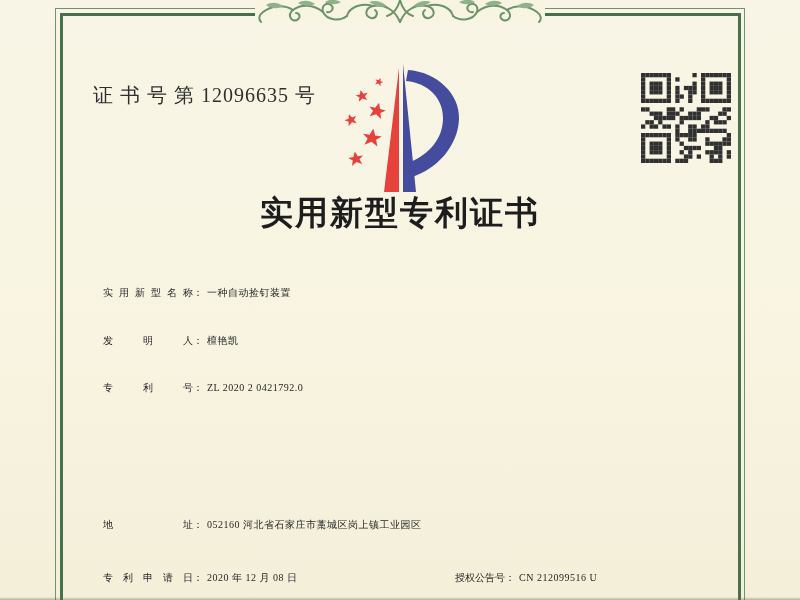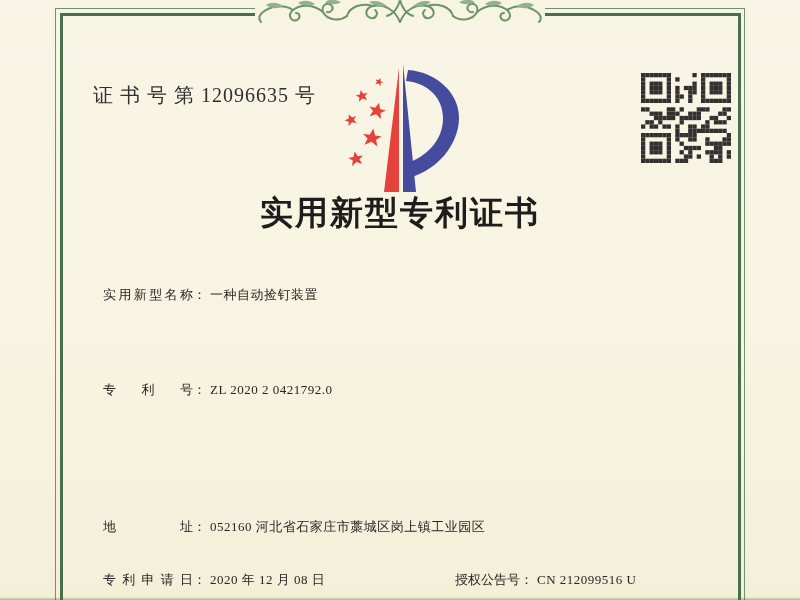--- a/index.html
+++ b/index.html
@@ -26,21 +26,21 @@
   }
   .logo{position:absolute;left:342px;top:64px;width:120px;height:130px;}
   .qr{position:absolute;left:641px;top:73px;width:90px;height:90px;}
   .title{
     position:absolute;left:0;right:0;top:191px;
     text-align:center;font-size:33px;font-weight:bold;
     letter-spacing:2px;color:#1d1d1d;
   }
   .row{
     position:absolute;left:103px;right:60px;height:24px;
-    font-size:13px;white-space:nowrap;
+    font-size:10px;white-space:nowrap;
   }
   .lbl{
     display:inline-block;width:90px;vertical-align:baseline;
     text-align:justify;text-align-last:justify;
   }
   .colon{display:inline-block;}
   .val{margin-left:4px;letter-spacing:0.5px;}
   .grant-no{position:absolute;left:352px;top:0;white-space:nowrap;}
   .scan-edge{
     position:absolute;left:0;right:0;bottom:0;height:3px;
@@ -318,20 +318,23 @@
         <rect x="72.85714285714286" y="85.71428571428571" width="4.285714285714286" height="4.285714285714286"></rect>
         <rect x="77.14285714285714" y="85.71428571428571" width="4.285714285714286" height="4.285714285714286"></rect>
       </g>
     </svg>
 
   <div class="title">实用新型专利证书</div>
 
   <div class="row" style="top:286px">
     <span class="lbl">实用新型名称</span><span class="colon">：</span><span class="val">一种自动捡钉装置</span>
   </div>
+  <div class="row" style="top:334px">
+    <span class="lbl">发明人</span><span class="colon">：</span><span class="val">檀艳凯</span>
+  </div>
   <div class="row" style="top:381px">
     <span class="lbl">专利号</span><span class="colon">：</span><span class="val">ZL 2020 2 0421792.0</span>
   </div>
   <div class="row" style="top:518px">
     <span class="lbl">地址</span><span class="colon">：</span><span class="val">052160 河北省石家庄市藁城区岗上镇工业园区</span>
   </div>
   <div class="row" style="top:571px">
     <span class="lbl">专利申请日</span><span class="colon">：</span><span class="val">2020 年 12 月 08 日</span>
     <span class="grant-no">
       <span>授权公告号</span><span class="colon">：</span><span class="val">CN 212099516 U</span>

